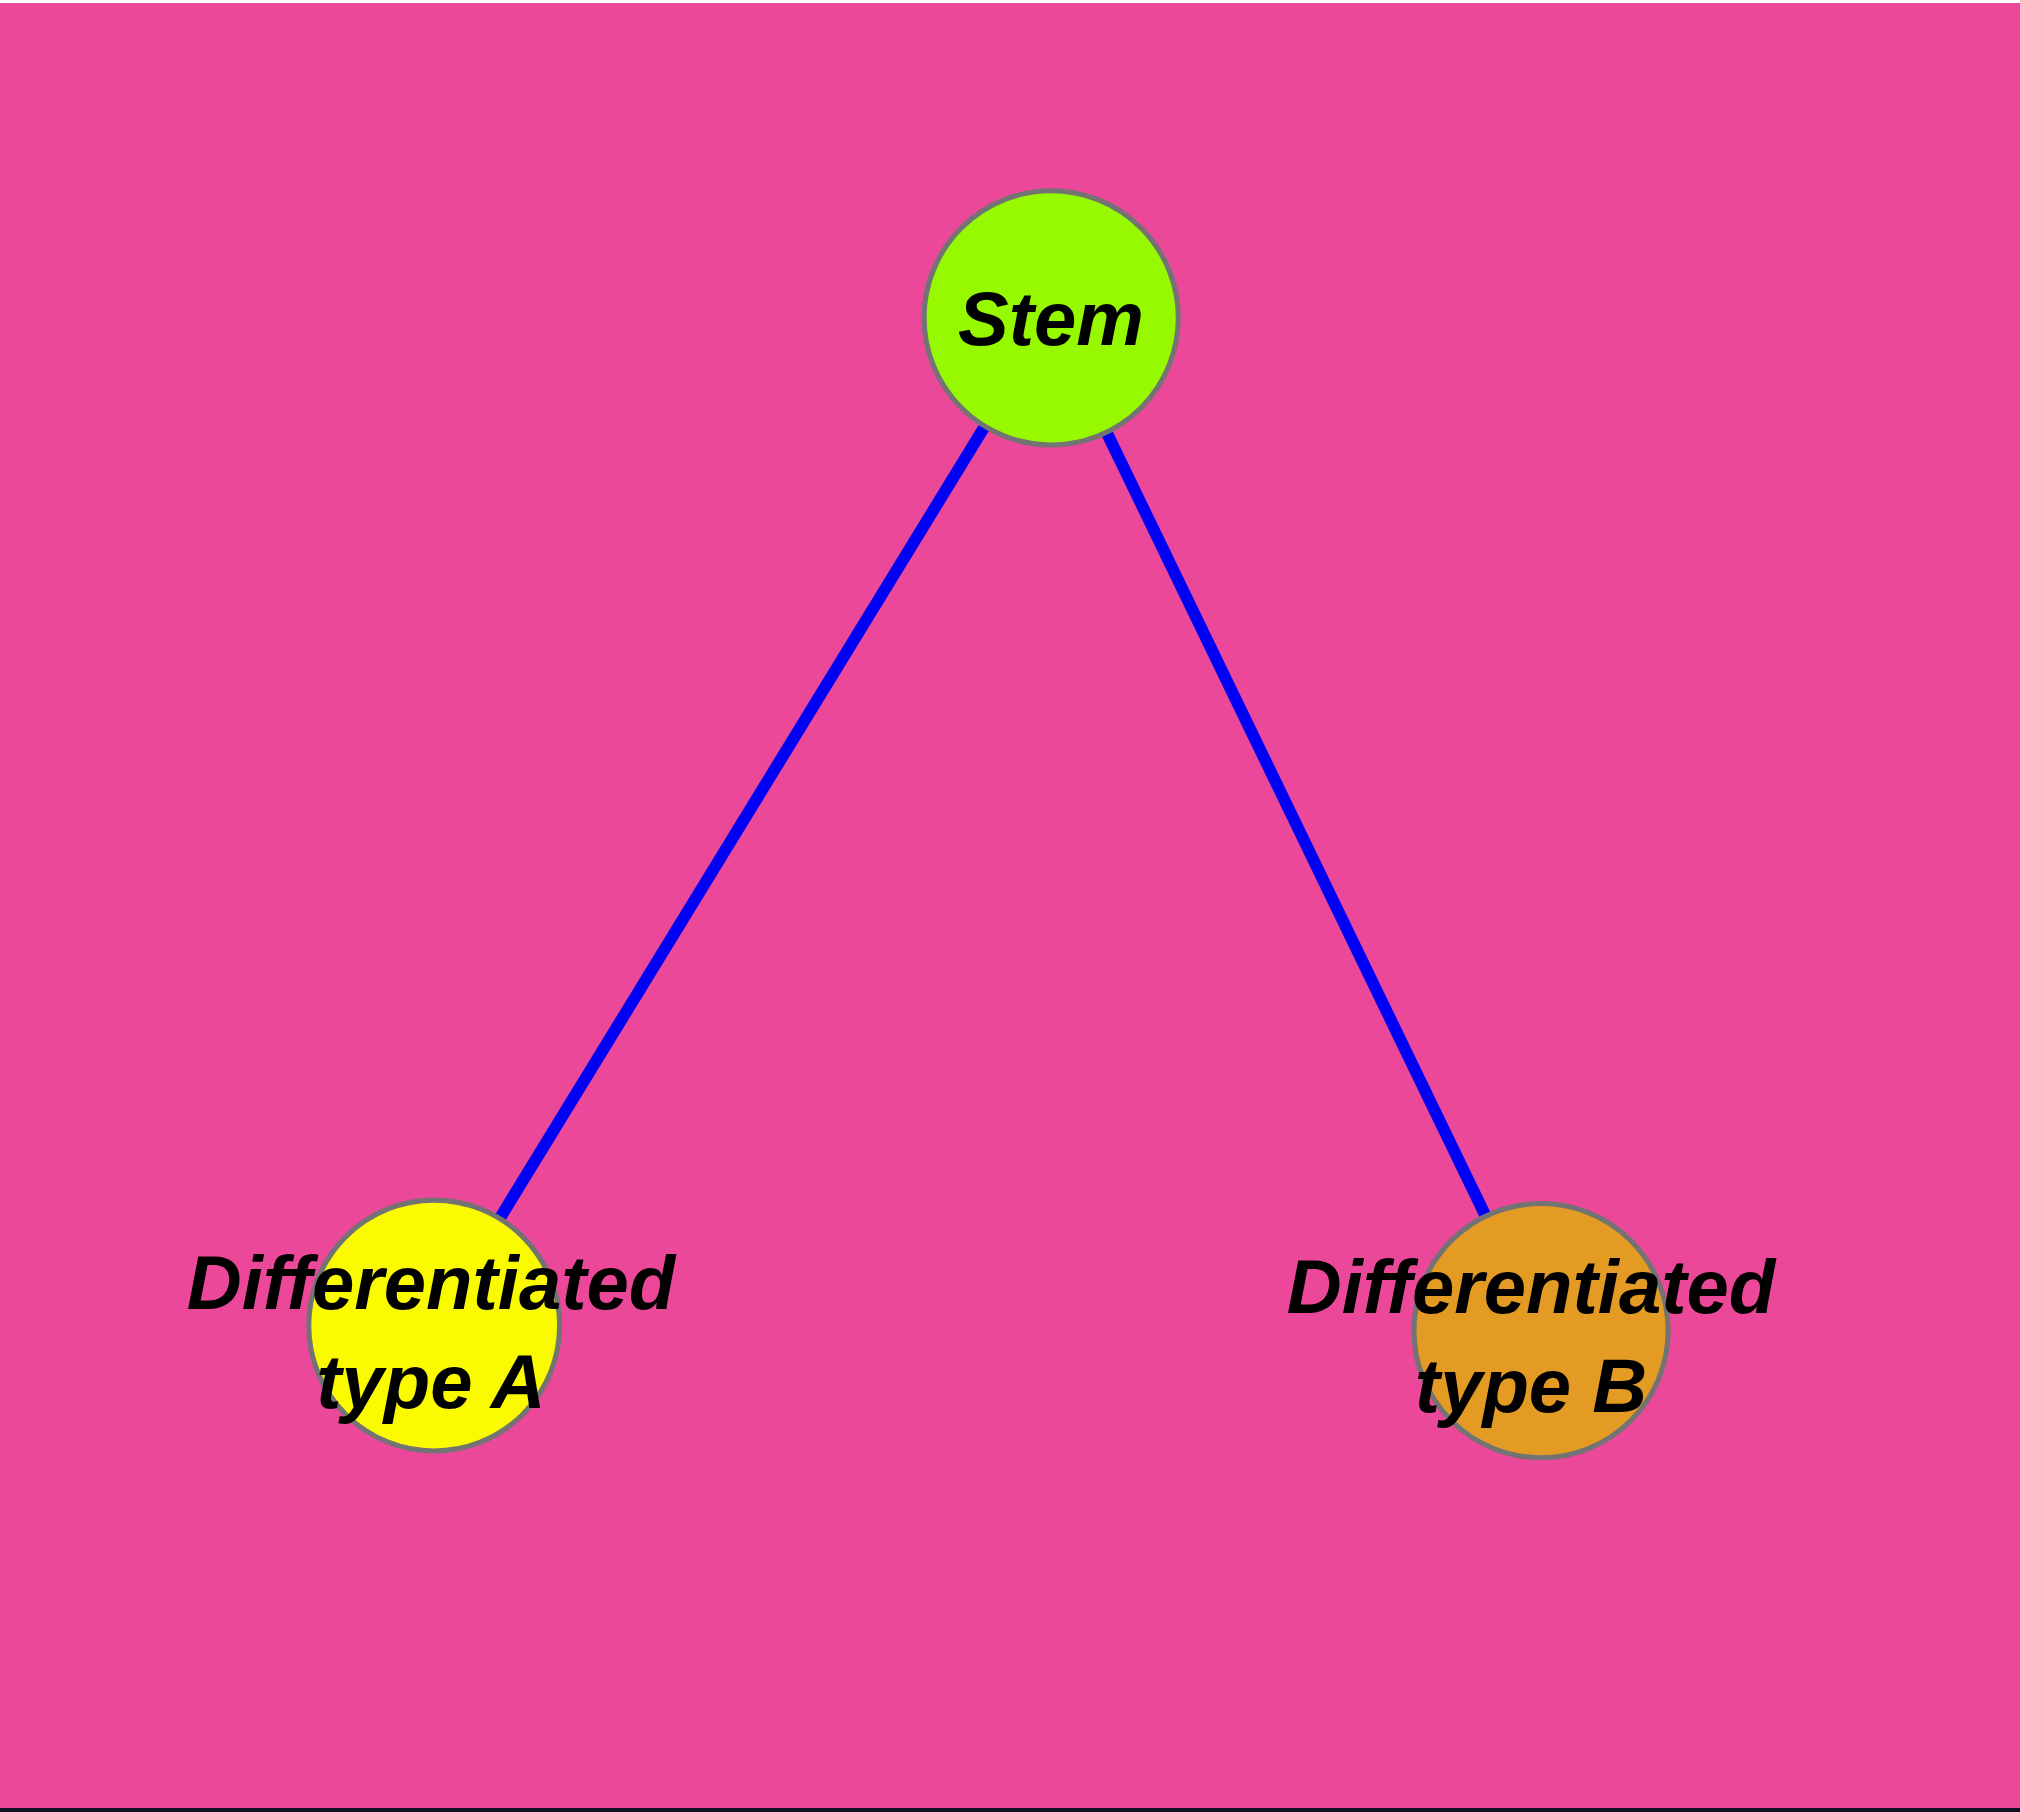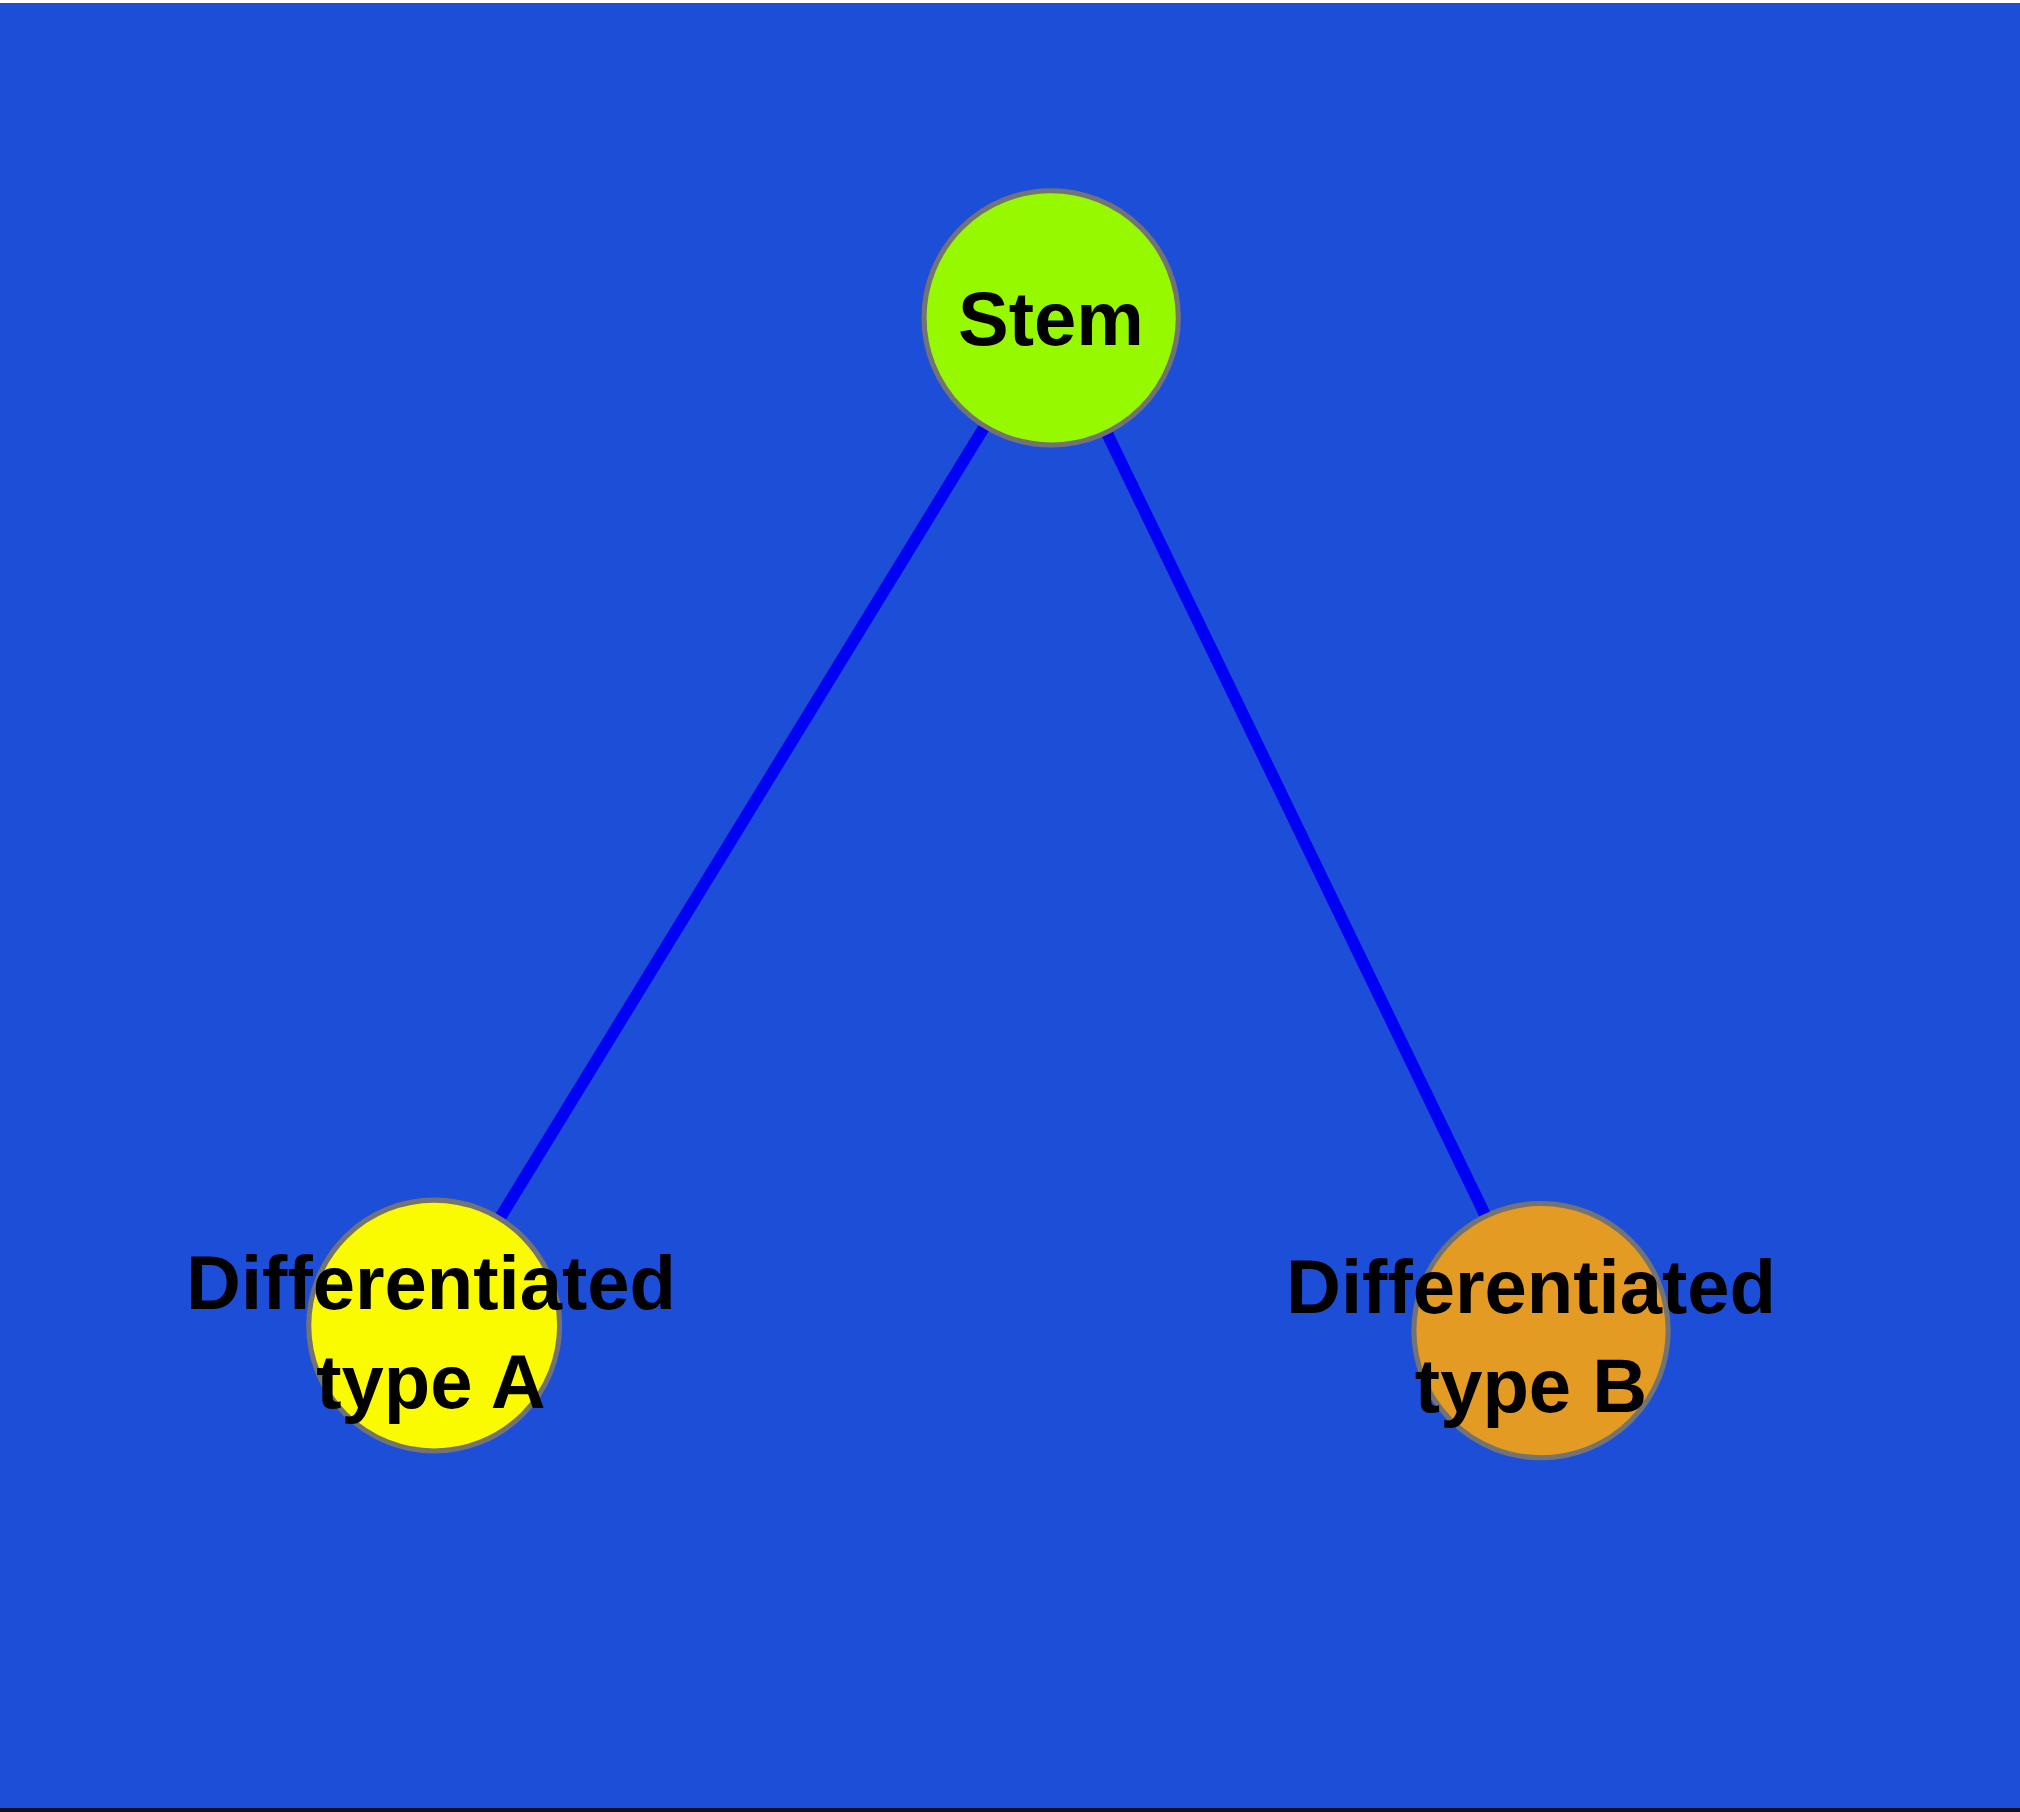--- a/index.html
+++ b/index.html
@@ -36,21 +36,21 @@
     position: absolute;
     left: 0;
     width: 100%;
   }
   .frame-edge.top { top: 0; height: 3.4px; }
   .frame-edge.bottom { bottom: 0; height: 4.2px; }
 </style>
 </head>
 <body>
 
-<div class="canvas" style="background-color: #1d4ed8;">
+<div class="canvas" style="background-color: #ec4899; font-style: italic;">
 
   <svg class="graph-svg" viewBox="0 0 2384 2138">
 
     <line x1="1240" y1="375" x2="512" y2="1564" stroke-width="14" stroke="#0000F5"></line>
 
     <line x1="1240" y1="375" x2="1818" y2="1570" stroke-width="14" stroke="#0000F5"></line>
 
     <circle cx="1240" cy="375" r="150" stroke-width="6" fill="#96F900" stroke="#737373"></circle>
 
     <circle cx="512" cy="1564" r="148" stroke-width="6" fill="#FBFB00" stroke="#737373"></circle>

